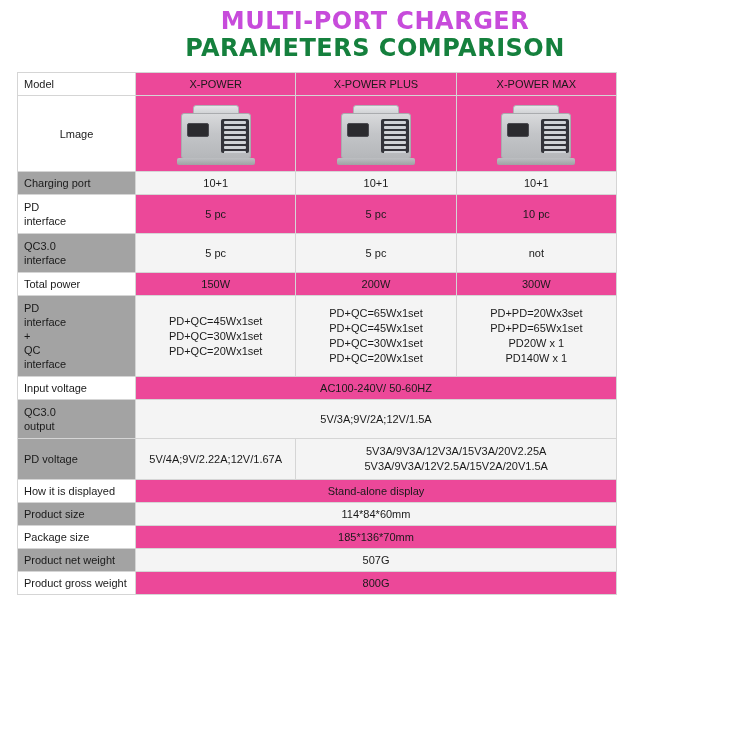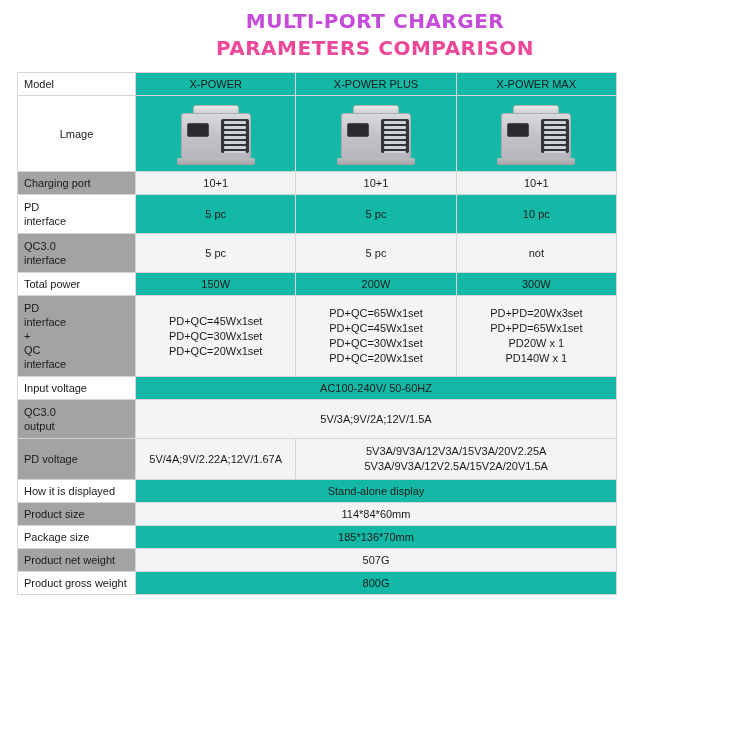--- a/index.html
+++ b/index.html
@@ -16,21 +16,21 @@
     width: 750px;
     height: 750px;
     background: #ffffff;
     overflow: hidden;
   }
   .title-block {
     text-align: center;
     padding-top: 8px;
   }
   .title-line {
-    font-size: 20px;
+    font-size: 24px;
     font-weight: bold;
     letter-spacing: 0.5px;
     color: #c74bdb;
     line-height: 27px;
     font-family: "DejaVu Sans", sans-serif;
   }
   .table-wrap {
     margin: 10px auto 0 auto;
     width: 716px;
   }
@@ -52,21 +52,21 @@
     font-size: 11px;
     color: #111;
     background: #a3a3a3;
   }
   .lbl.white { background: #ffffff; }
   .val {
     text-align: center;
     font-size: 12px;
     background: #f4f4f4;
   }
-  .val.white { background: #14b8a6; }
+  .val.white { background: #ec4899; }
   .row-img td { background: #ffffff; height: 76px; text-align: center; }
 
   
   .charger {
     position: relative;
     margin: 0 auto;
     width: 86px;
     height: 62px;
   }
   .charger .body {
@@ -130,21 +130,21 @@
   .pd-cell { font-size: 10.5px; line-height: 15px; text-align: center; }
   .pd-label { line-height: 14px; }
 </style>
 </head>
 <body>
 
 <div class="page">
 
   <div class="title-block">
     <div class="title-line" style="color: rgb(199, 75, 219);">MULTI-PORT CHARGER</div>
-    <div class="title-line" style="color: #ec4899;">PARAMETERS COMPARISON</div>
+    <div class="title-line" style="color: #15803d;">PARAMETERS COMPARISON</div>
   </div>
 
   <div class="table-wrap">
     <table class="spec">
 
       <tbody>
           <tr>
         <td class="lbl white">Model</td>
         <td class="val white">X-POWER</td>
         <td class="val white">X-POWER PLUS</td>

